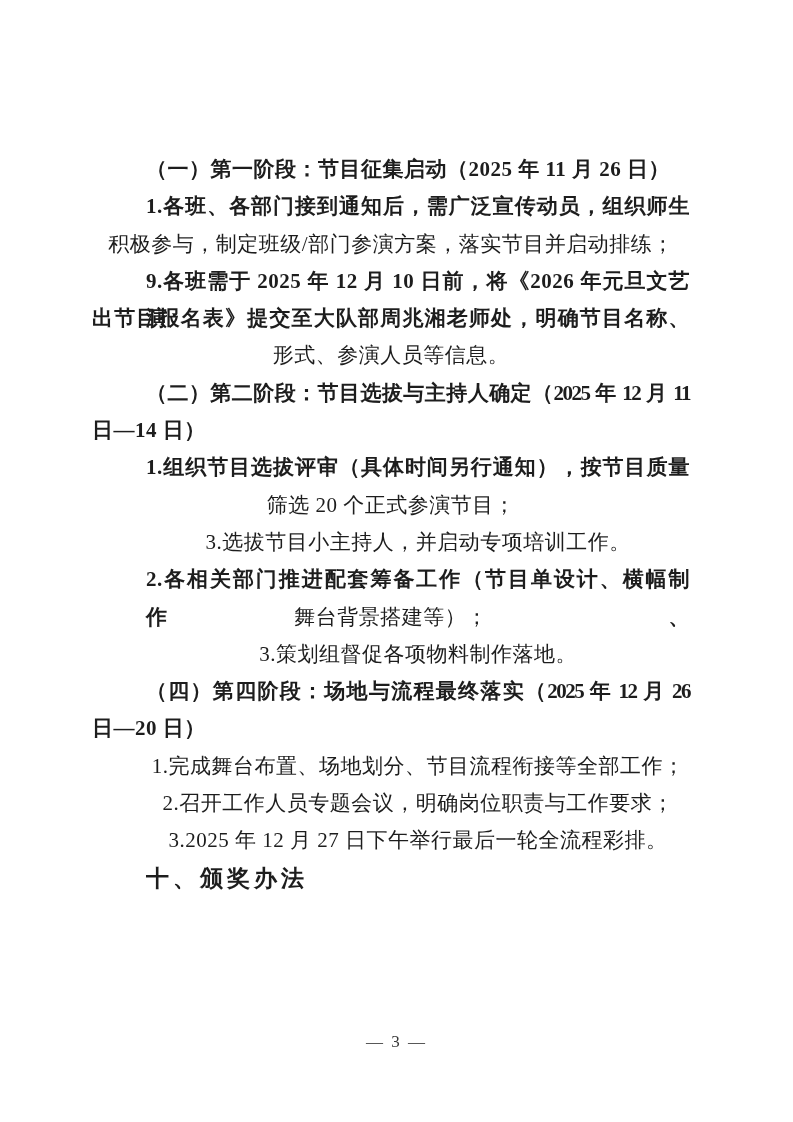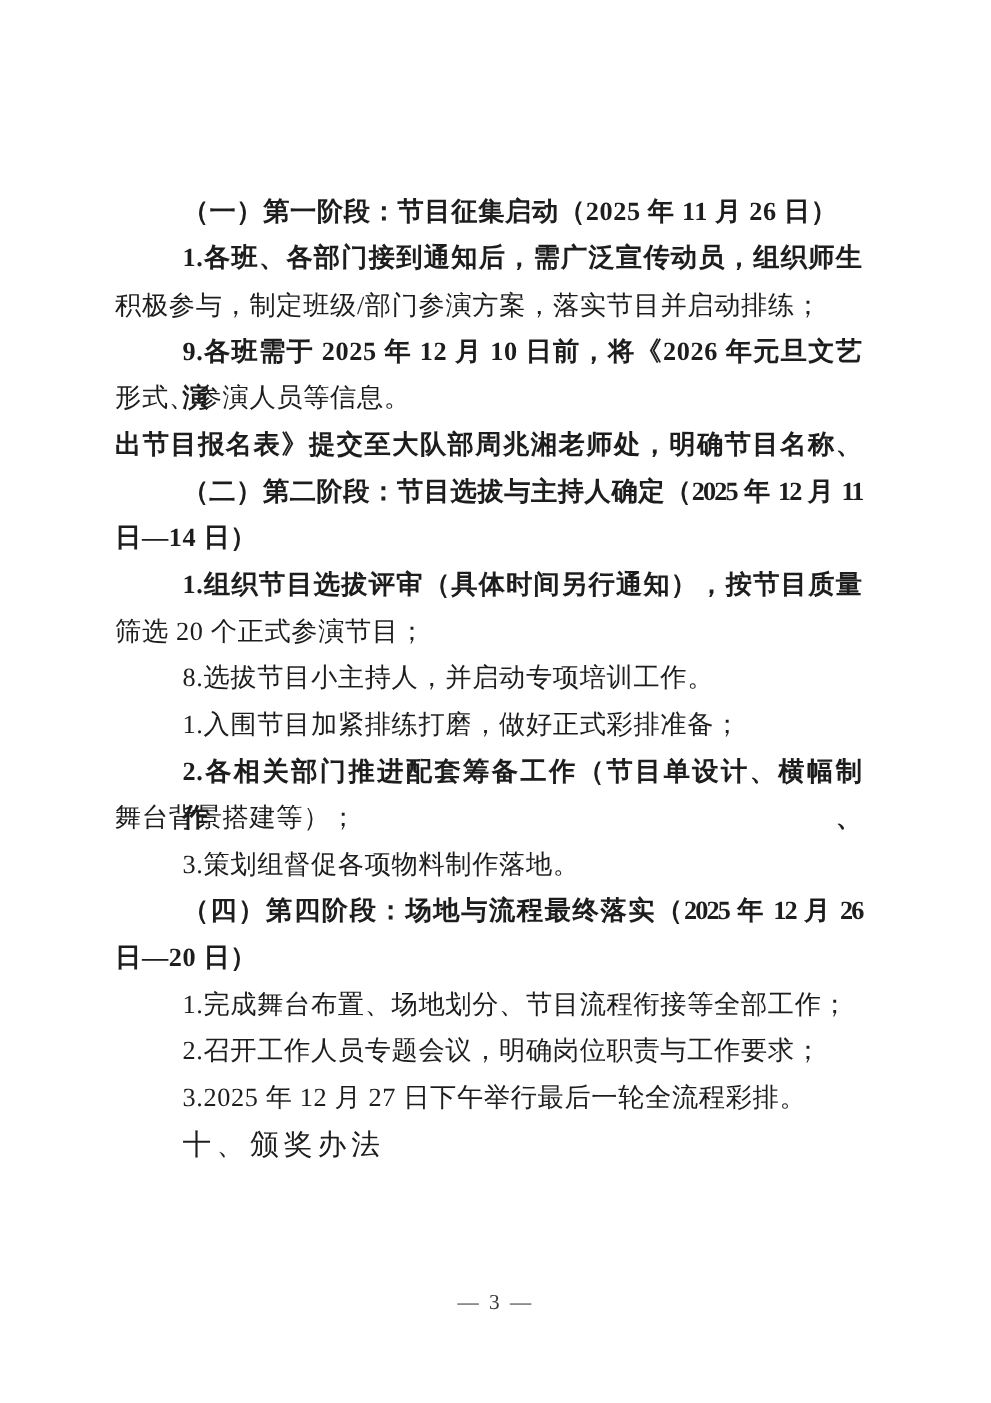--- a/index.html
+++ b/index.html
@@ -29,28 +29,28 @@
     width: 598px;
   }
   .line {
     font-size: 21px;
     line-height: 37.3px;
     height: 37.3px;
     letter-spacing: 0.5px;
     white-space: pre;
     overflow: visible;
   }
-  .line.body { font-weight: normal; }
+  .line.body { font-weight: normal; text-align: center; }
   .line.stage-heading {
     font-weight: bold;
     font-size: 21px;
   }
   .line.section-heading {
     font-family: "Liberation Sans", "DejaVu Sans", sans-serif;
-    font-weight: normal;
+    font-weight: bold;
     font-size: 23px;
     letter-spacing: 4px;
   }
   .line.indent { padding-left: 54px; }
   .line.fill {
     white-space: normal;
     text-align: justify;
     text-align-last: justify;
     font-weight: bold;
   }
@@ -69,28 +69,27 @@
 </style>
 </head>
 <body>
 
 <div class="page">
   <div class="content">
       <div class="line stage-heading indent">（一）第一阶段：节目征集启动（2025 年 11 月 26 日）</div>
       <div class="line body indent fill">1.各班、各部门接到通知后，需广泛宣传动员，组织师生</div>
       <div class="line body">积极参与，制定班级/部门参演方案，落实节目并启动排练；</div>
       <div class="line body indent fill">9.各班需于 2025 年 12 月 10 日前，将《2026 年元旦文艺演</div>
+      <div class="line body fill">出节目报名表》提交至大队部周兆湘老师处，明确节目名称、</div>
       <div class="line body">形式、参演人员等信息。</div>
-      <div class="line body fill">出节目报名表》提交至大队部周兆湘老师处，明确节目名称、</div>
       <div class="line stage-heading indent fill tight">（二）第二阶段：节目选拔与主持人确定（2025 年 12 月 11</div>
       <div class="line stage-heading">日—14 日）</div>
       <div class="line body indent fill">1.组织节目选拔评审（具体时间另行通知），按节目质量</div>
       <div class="line body">筛选 20 个正式参演节目；</div>
-      <div class="line body indent">8.选拔节目小主持人，并启动专项培训工作。</div>
-      <div class="line body indent">1.入围节目加紧排练打磨，做好正式彩排准备；</div>
+      <div class="line body indent">3.选拔节目小主持人，并启动专项培训工作。</div>
       <div class="line body indent fill">2.各相关部门推进配套筹备工作（节目单设计、横幅制作、</div>
       <div class="line body">舞台背景搭建等）；</div>
       <div class="line body indent">3.策划组督促各项物料制作落地。</div>
       <div class="line stage-heading indent fill tight">（四）第四阶段：场地与流程最终落实（2025 年 12 月 26</div>
       <div class="line stage-heading">日—20 日）</div>
       <div class="line body indent">1.完成舞台布置、场地划分、节目流程衔接等全部工作；</div>
       <div class="line body indent">2.召开工作人员专题会议，明确岗位职责与工作要求；</div>
       <div class="line body indent">3.2025 年 12 月 27 日下午举行最后一轮全流程彩排。</div>
       <div class="line section-heading indent">十、颁奖办法</div>
     </div>

